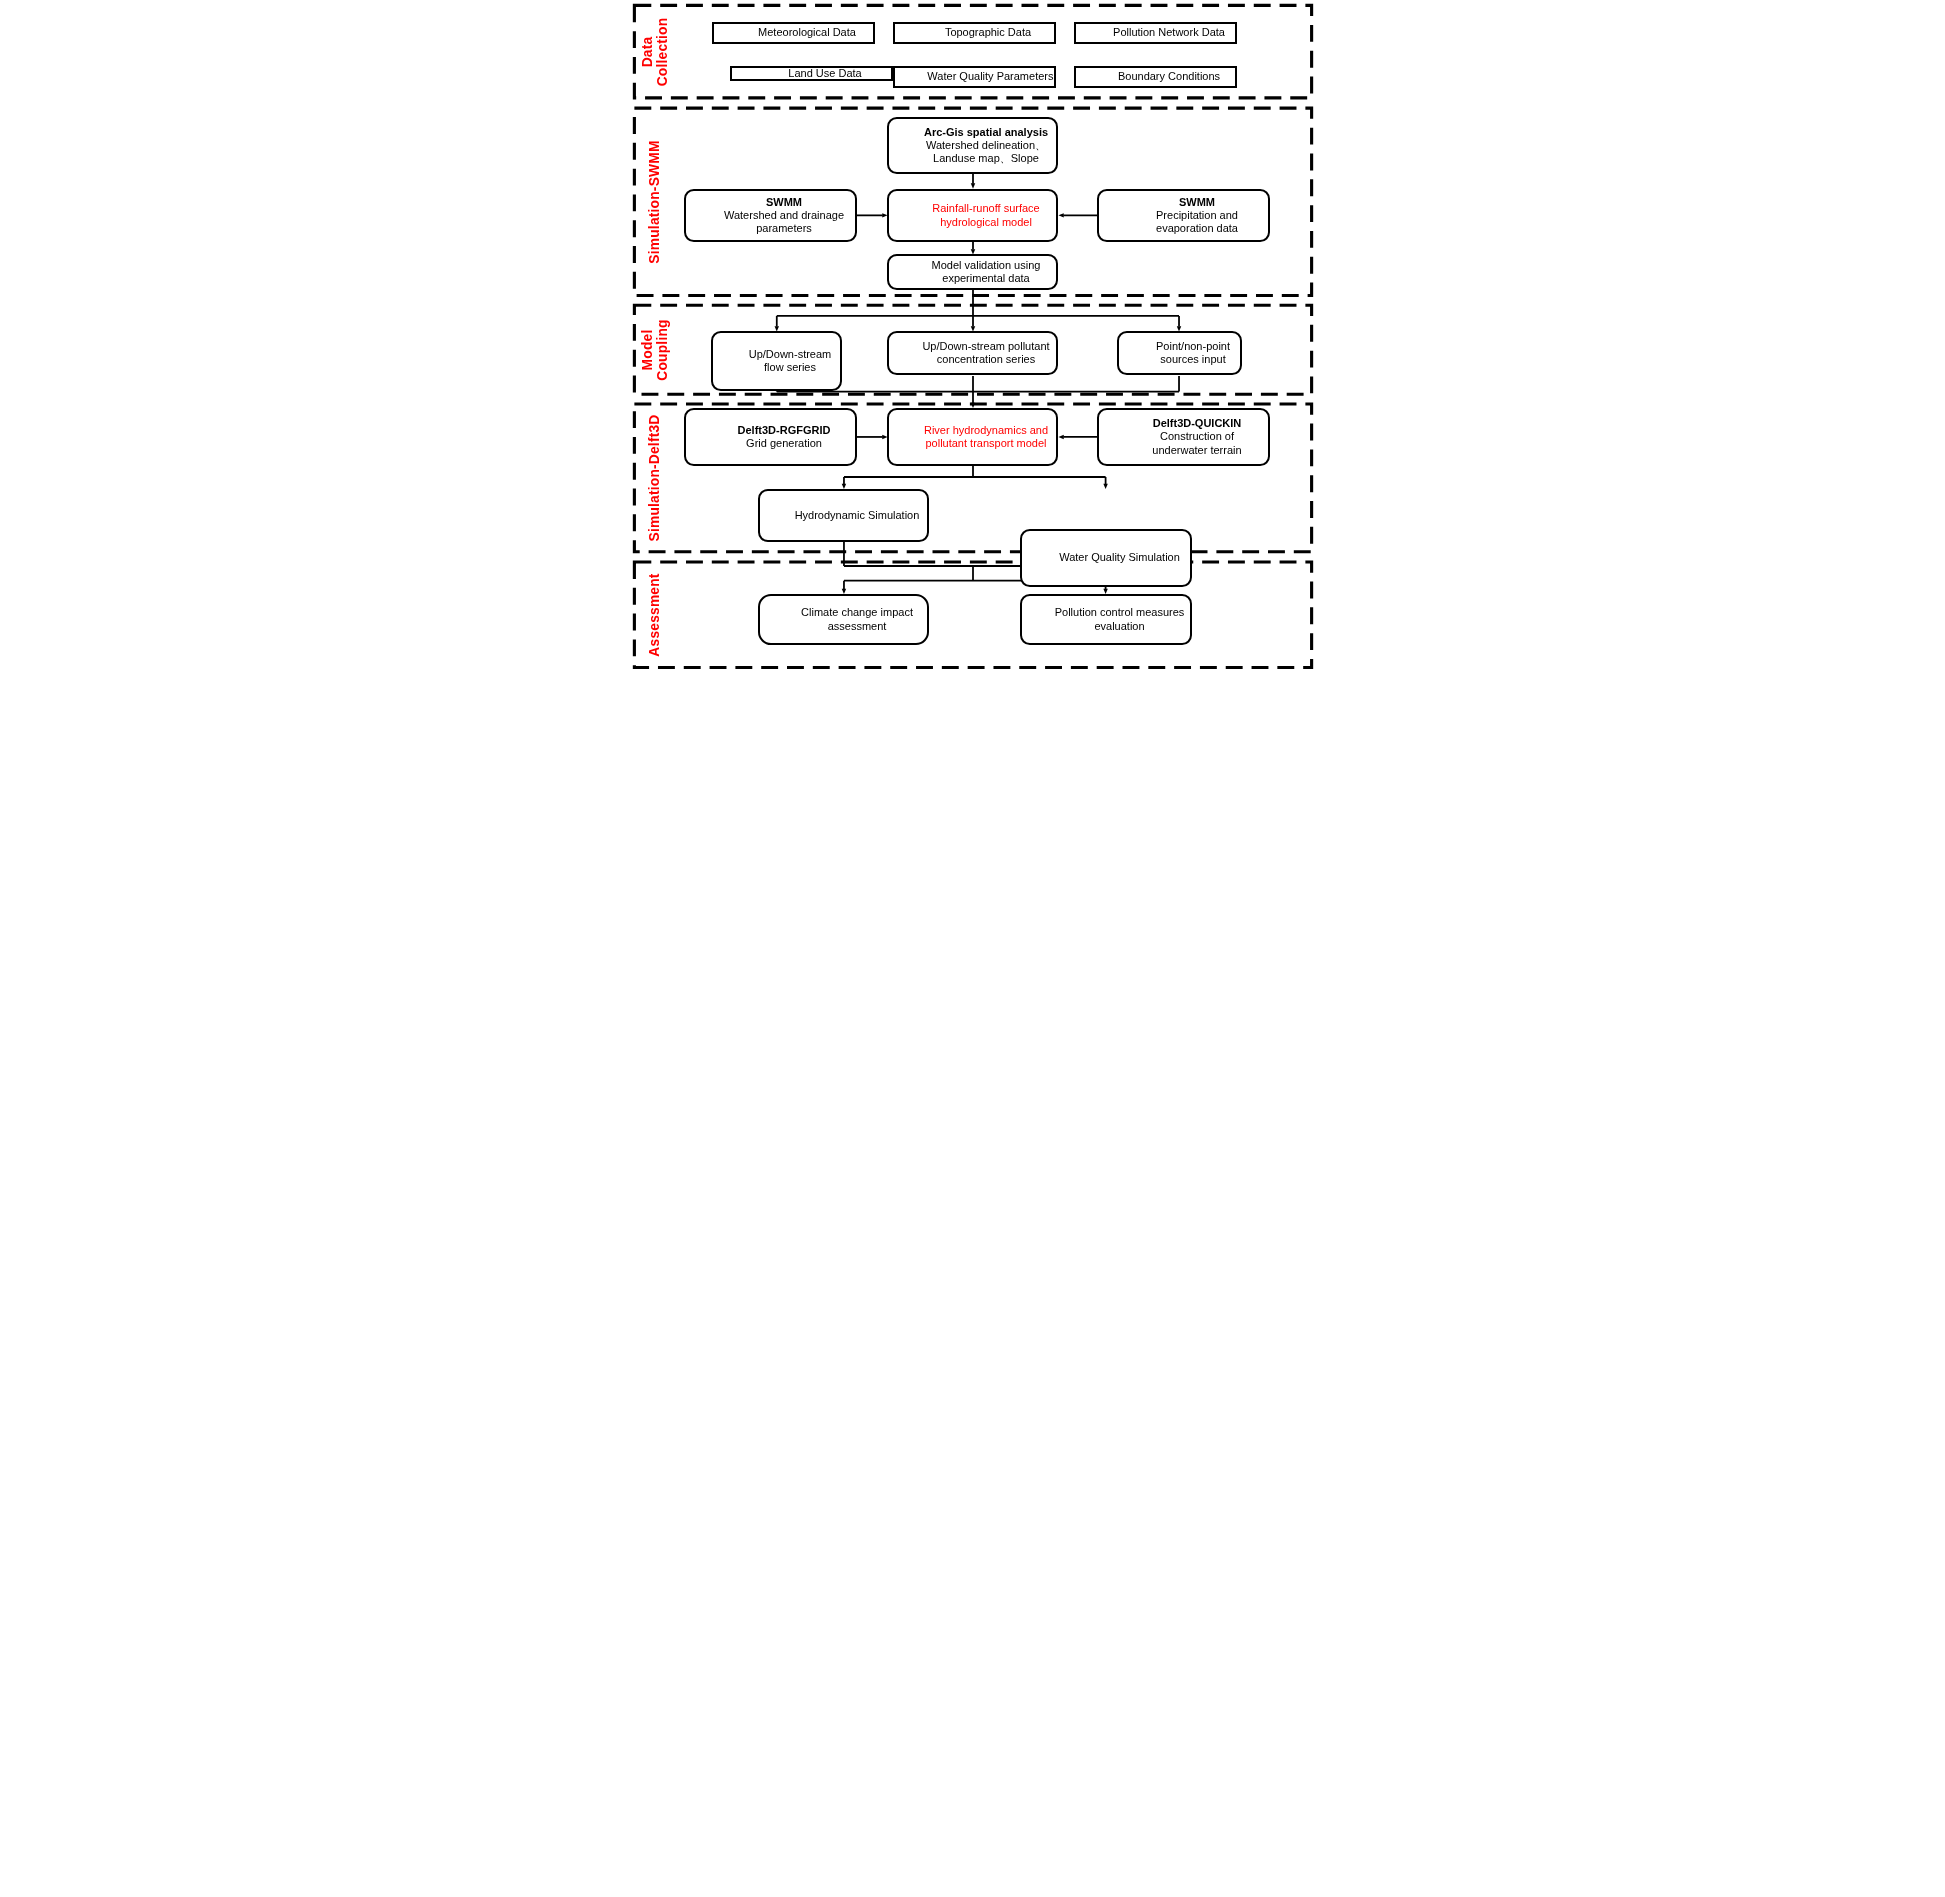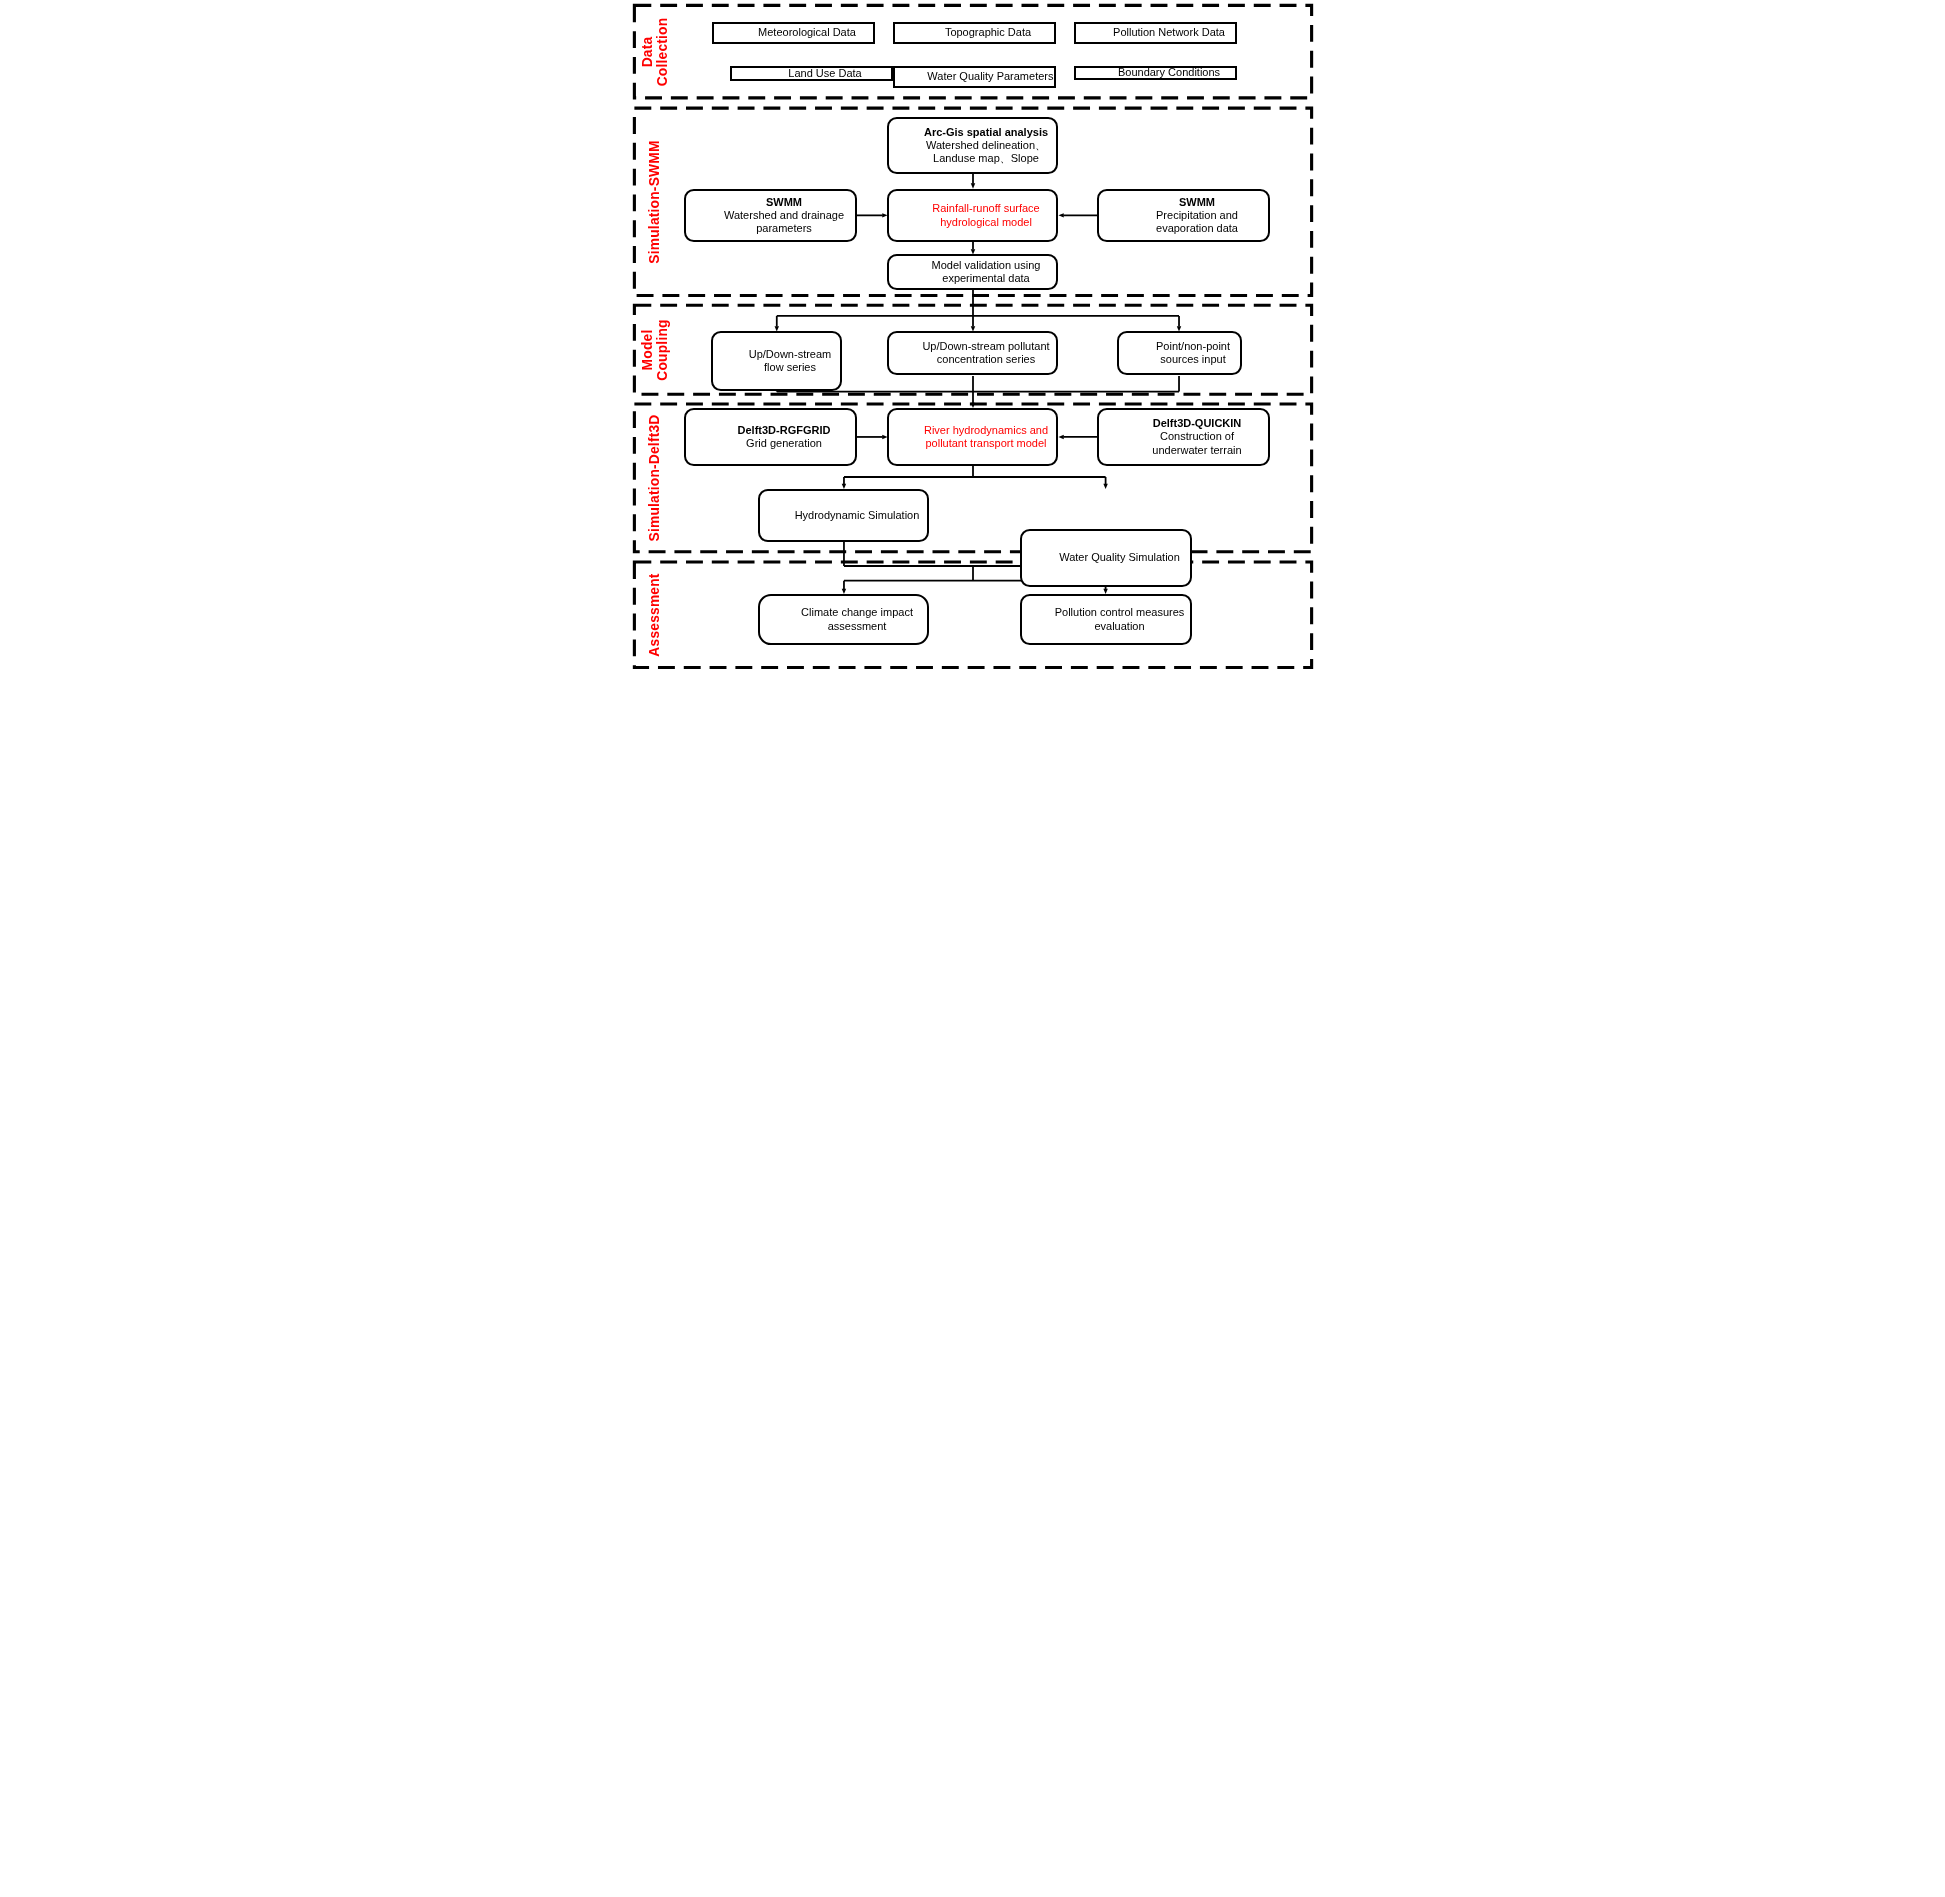--- a/index.html
+++ b/index.html
@@ -91,21 +91,21 @@
   </div>
   <div class="sq" style="left:445px; top:22px;  width:163px; height:22px;">
     <span class="line">Pollution Network Data</span>
   </div>
   <div class="sq" style="left:83px;  top:66px; width:163px; height:15px;margin-left:18px;">
     <span class="line">Land Use Data</span>
   </div>
   <div class="sq" style="left:264px;  top:66px; width:163px; height:22px;align-items:flex-end;">
     <span class="line">Water Quality Parameters</span>
   </div>
-  <div class="sq" style="left:445px; top:66px; width:163px; height:14px;align-items:center;">
+  <div class="sq" style="left:445px; top:66px; width:163px; height:22px;align-items:center;">
     <span class="line">Boundary Conditions</span>
   </div>
 
   <div class="box" style="left:258px; top:117px; width:171px; height:57px;">
     <span class="line b">Arc-Gis spatial analysis</span>
     <span class="line">Watershed delineation、</span>
     <span class="line">Landuse map、Slope</span>
   </div>
   <div class="box" style="left:55px; top:189px; width:173px; height:53px;">
     <span class="line b">SWMM</span>

